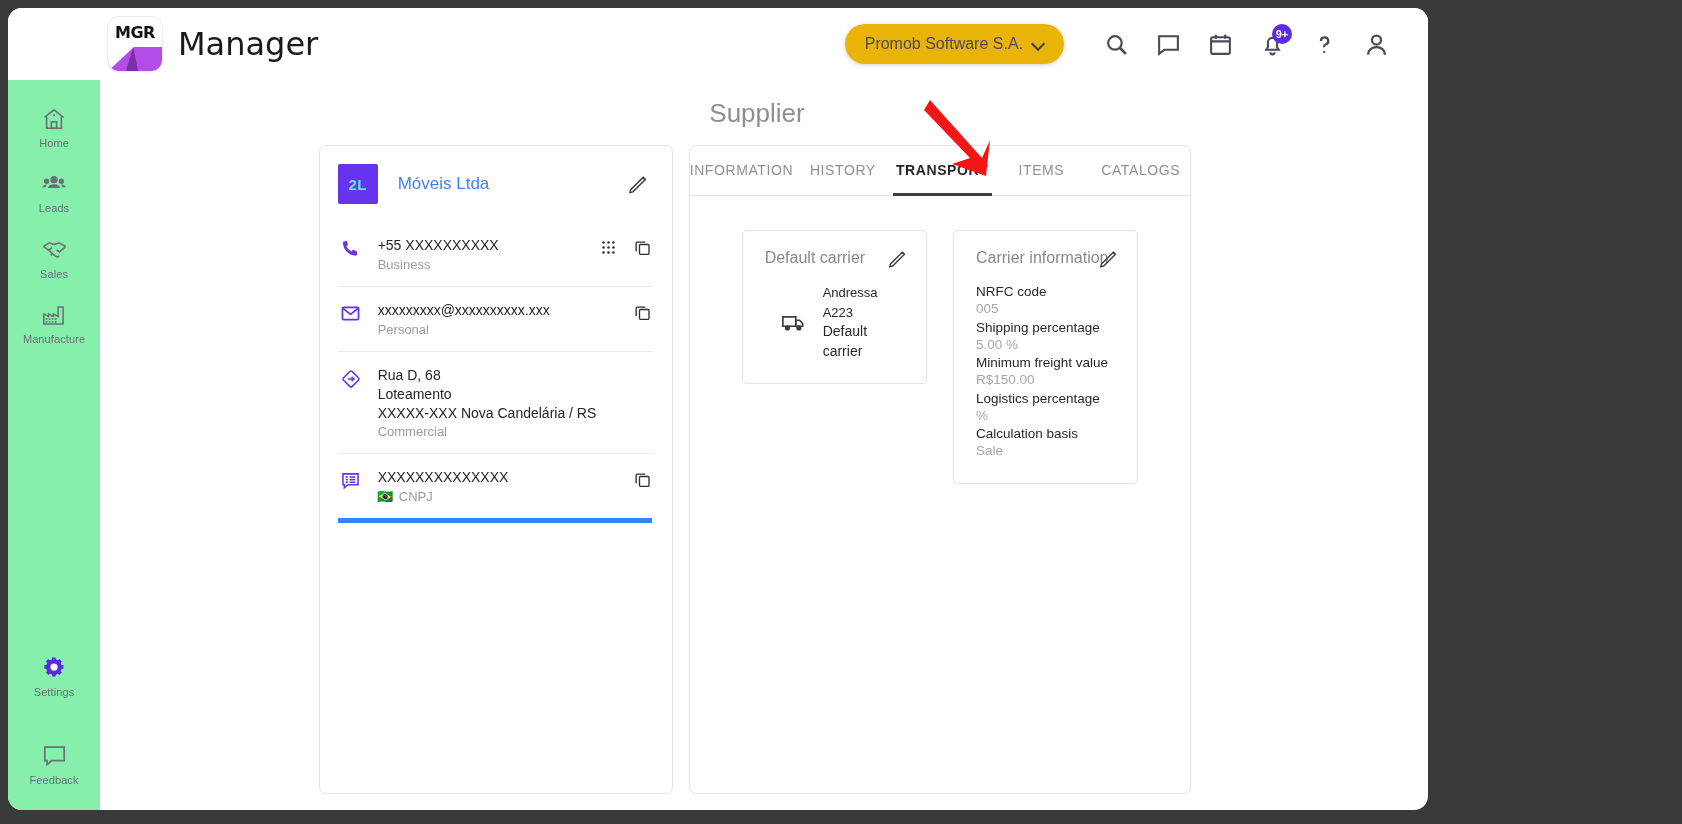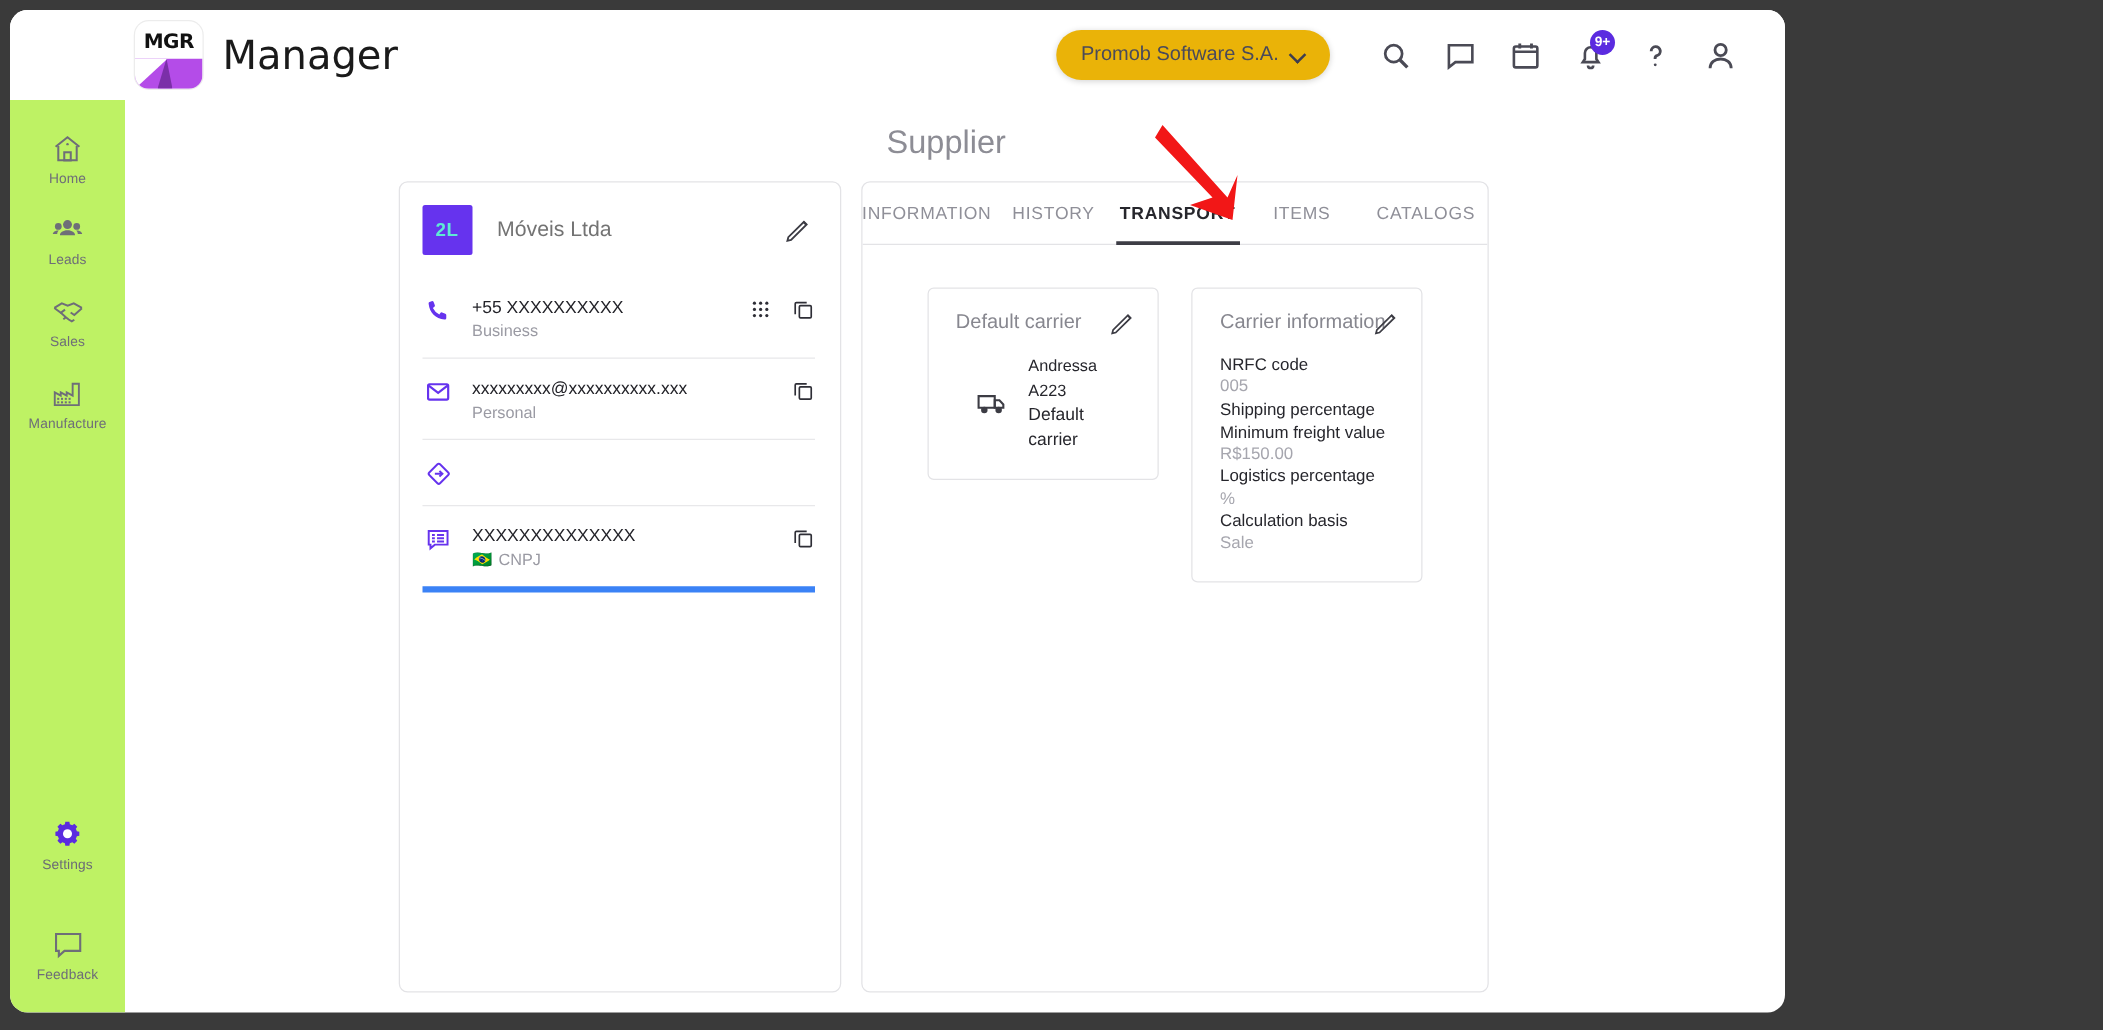--- a/index.html
+++ b/index.html
@@ -113,21 +113,21 @@
 
   
   .body-wrap { flex: 1; display: flex; min-height: 0; }
 
   
   .sidebar {
     flex: 0 0 92px;
     display: flex; flex-direction: column;
     align-items: center;
     padding-top: 14px;
-    background: #bef264;
+    background: #86efac;
     position: relative;
   }
   .nav-item {
     width: 92px;
     padding: 12px 0 10px 0;
     display: flex; flex-direction: column; align-items: center;
     gap: 5px;
     cursor: pointer;
     color: #6e6e78;
     position: relative;
@@ -184,21 +184,21 @@
   }
   .avatar {
     width: 40px; height: 40px;
     background: #6633ee;
     color: #5eead4;
     display: flex; align-items: center; justify-content: center;
     font-size: 15px; font-weight: bold;
     border-radius: 2px;
     letter-spacing: 0.5px;
   }
-  .supplier-name { font-size: 17px; color: #737373; }
+  .supplier-name { font-size: 17px; color: #3b82f6; }
   .edit-btn {
     margin-left: auto;
     width: 28px; height: 28px;
     display: flex; align-items: center; justify-content: center;
     cursor: pointer; color: #3c3c44;
   }
 
   .info-row {
     display: flex; align-items: flex-start;
     gap: 14px;
@@ -523,20 +523,28 @@
             </div>
 
             <div class="info-row">
               <div class="info-icon">
                 <svg width="22" height="22" viewBox="0 0 24 24" fill="none" stroke="currentColor" stroke-width="1.7">
                   <rect x="12" y="2.6" width="13.3" height="13.3" rx="1.6" transform="rotate(45 12 2.6)"></rect>
                   <path d="M8.6 12h6.2"></path>
                     <path d="M12.6 9.6 15.2 12l-2.6 2.4"></path>
                 </svg>
               </div>
+              <div class="info-text">
+                <div class="info-main" style="white-space:pre-line;">Rua D, 68
+Loteamento
+XXXXX-XXX Nova Candelária / RS</div>
+                <div class="info-sub">
+                  <span>Commercial</span>
+                </div>
+              </div>
               <div class="row-actions"></div>
             </div>
 
             <div class="info-row">
               <div class="info-icon">
                 <svg width="21" height="21" viewBox="0 0 24 24" fill="none" stroke="currentColor" stroke-width="1.8">
                   <path d="M3.4 4.4h17.2v12.4H9l-4 3.4v-3.4H3.4z"></path>
                   <line x1="6.4" y1="8" x2="9" y2="8" stroke-width="1.8"></line>
                   <line x1="11" y1="8" x2="17.4" y2="8" stroke-width="1.8"></line>
                   <line x1="6.4" y1="11" x2="9" y2="11" stroke-width="1.8"></line>
@@ -606,20 +614,21 @@
                     <path d="M17 4.8 19.4 7.2"></path>
                   </svg>
                 </div>
 
                 <div class="field">
                   <div class="field-label">NRFC code</div>
                   <div class="field-value">005</div>
                 </div>
                 <div class="field">
                   <div class="field-label">Shipping percentage</div>
+                  <div class="field-value">5.00 %</div>
                 </div>
                 <div class="field">
                   <div class="field-label">Minimum freight value</div>
                   <div class="field-value">R$150.00</div>
                 </div>
                 <div class="field">
                   <div class="field-label">Logistics percentage</div>
                   <div class="field-value">%</div>
                 </div>
                 <div class="field">

